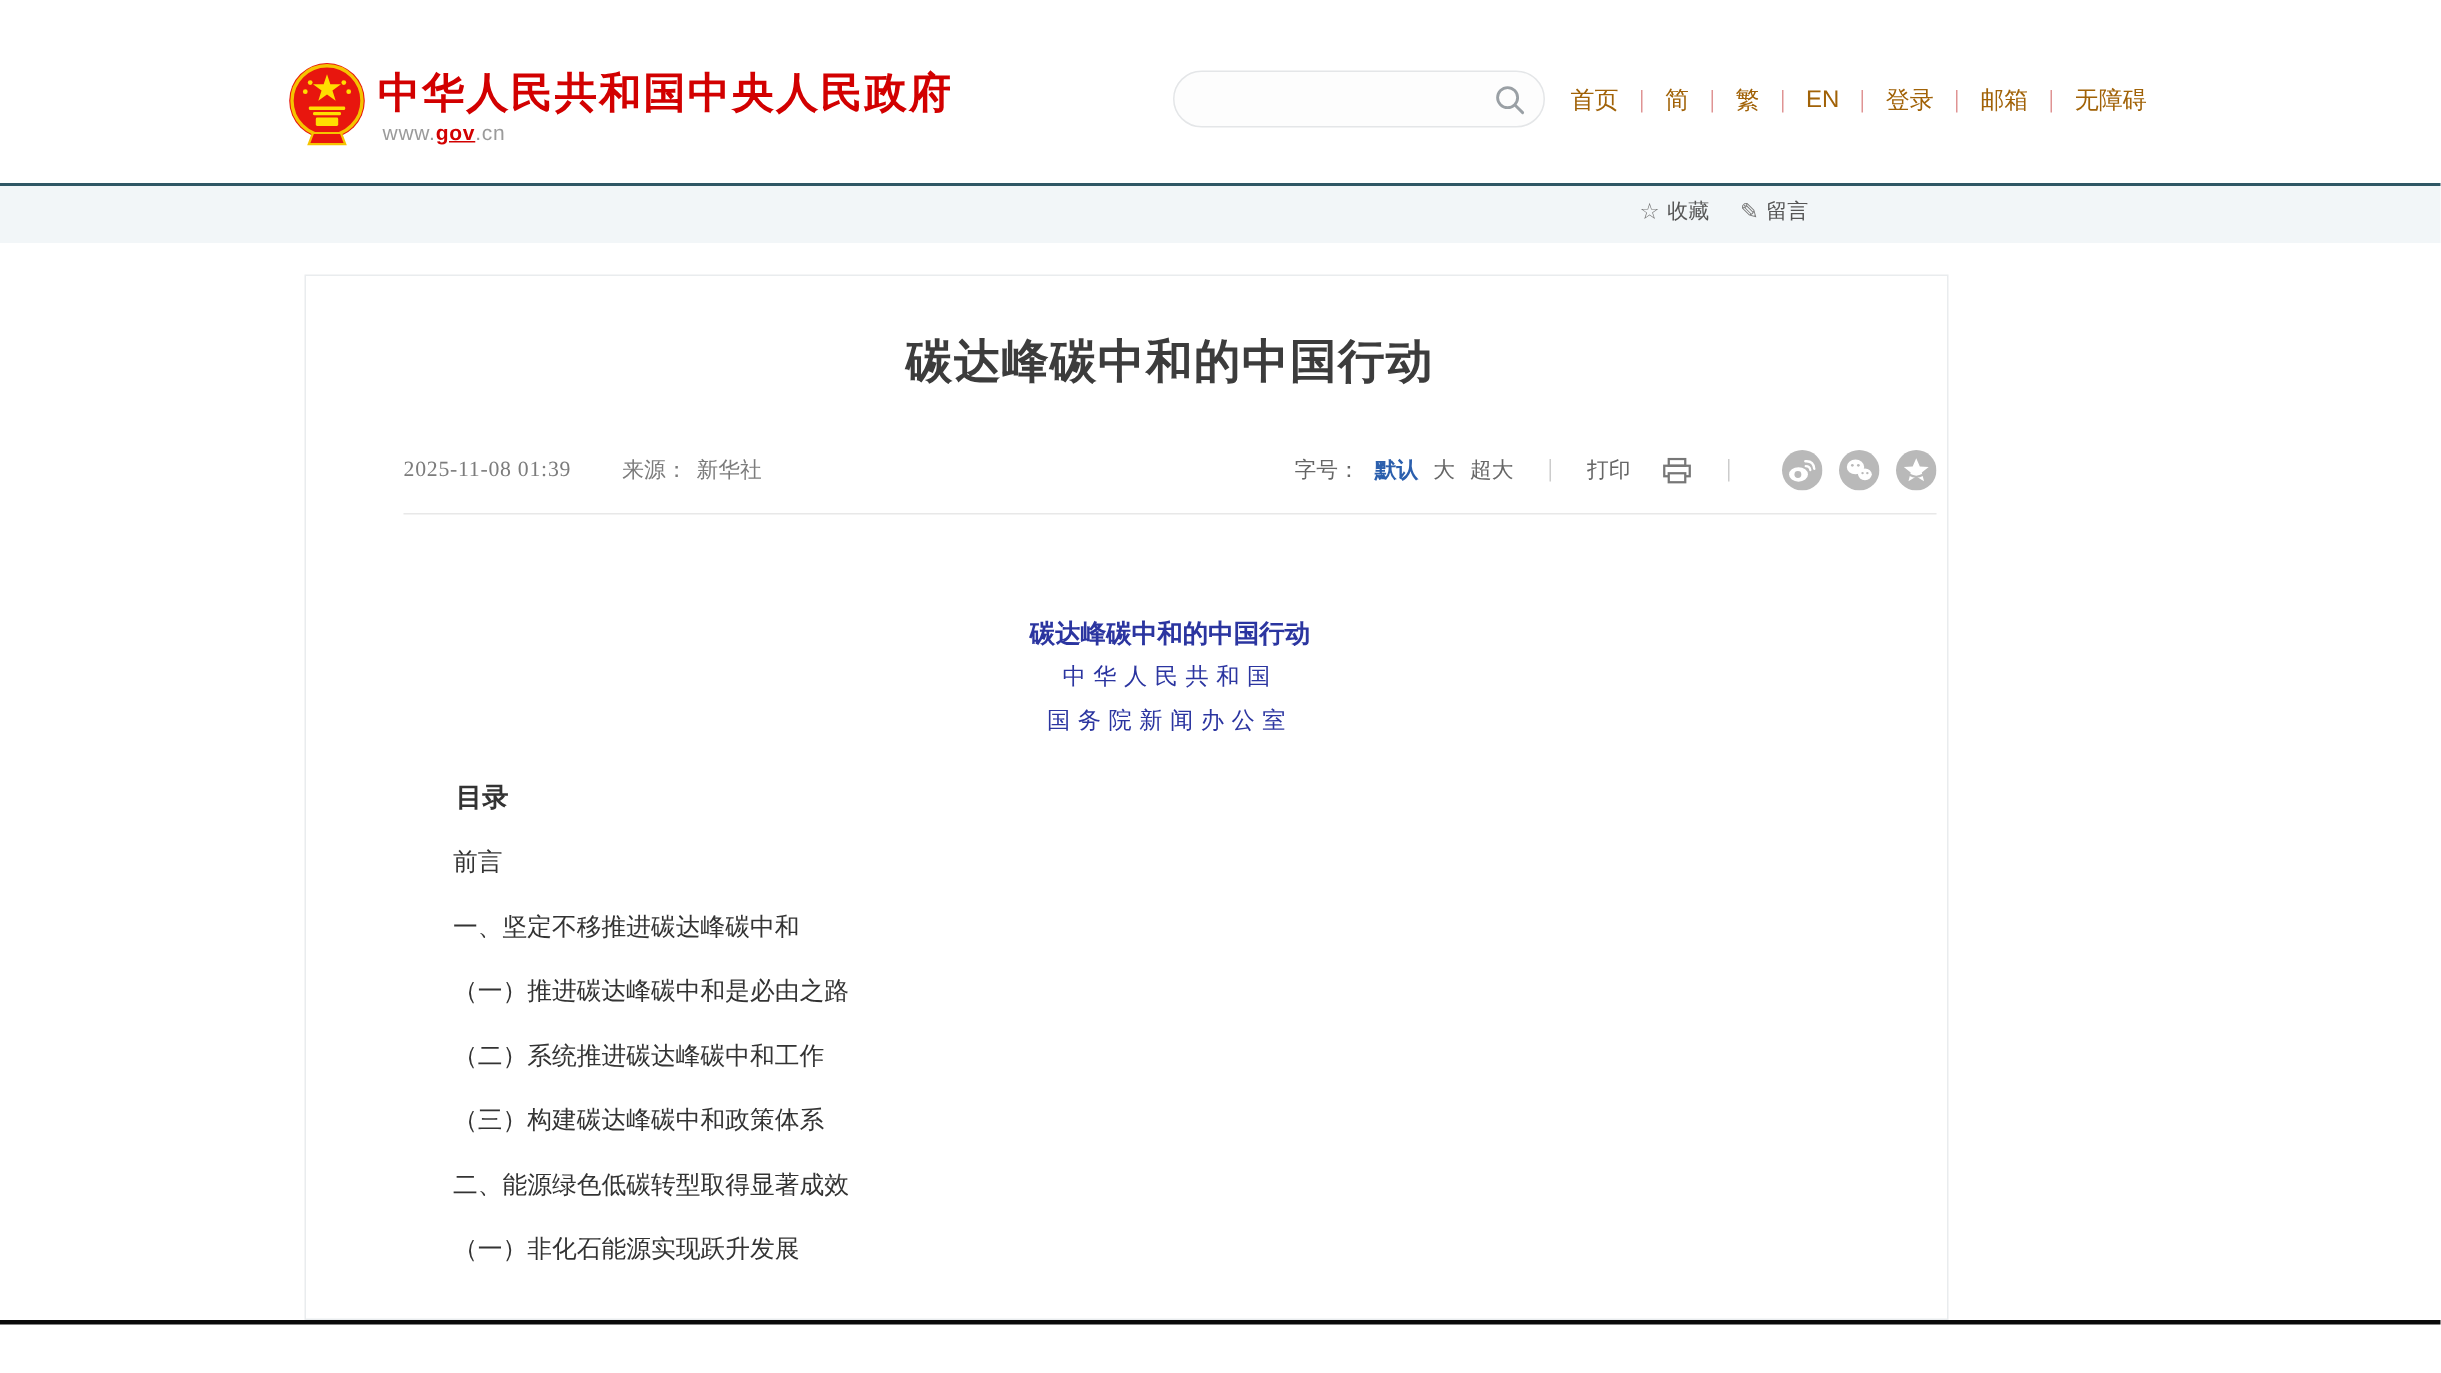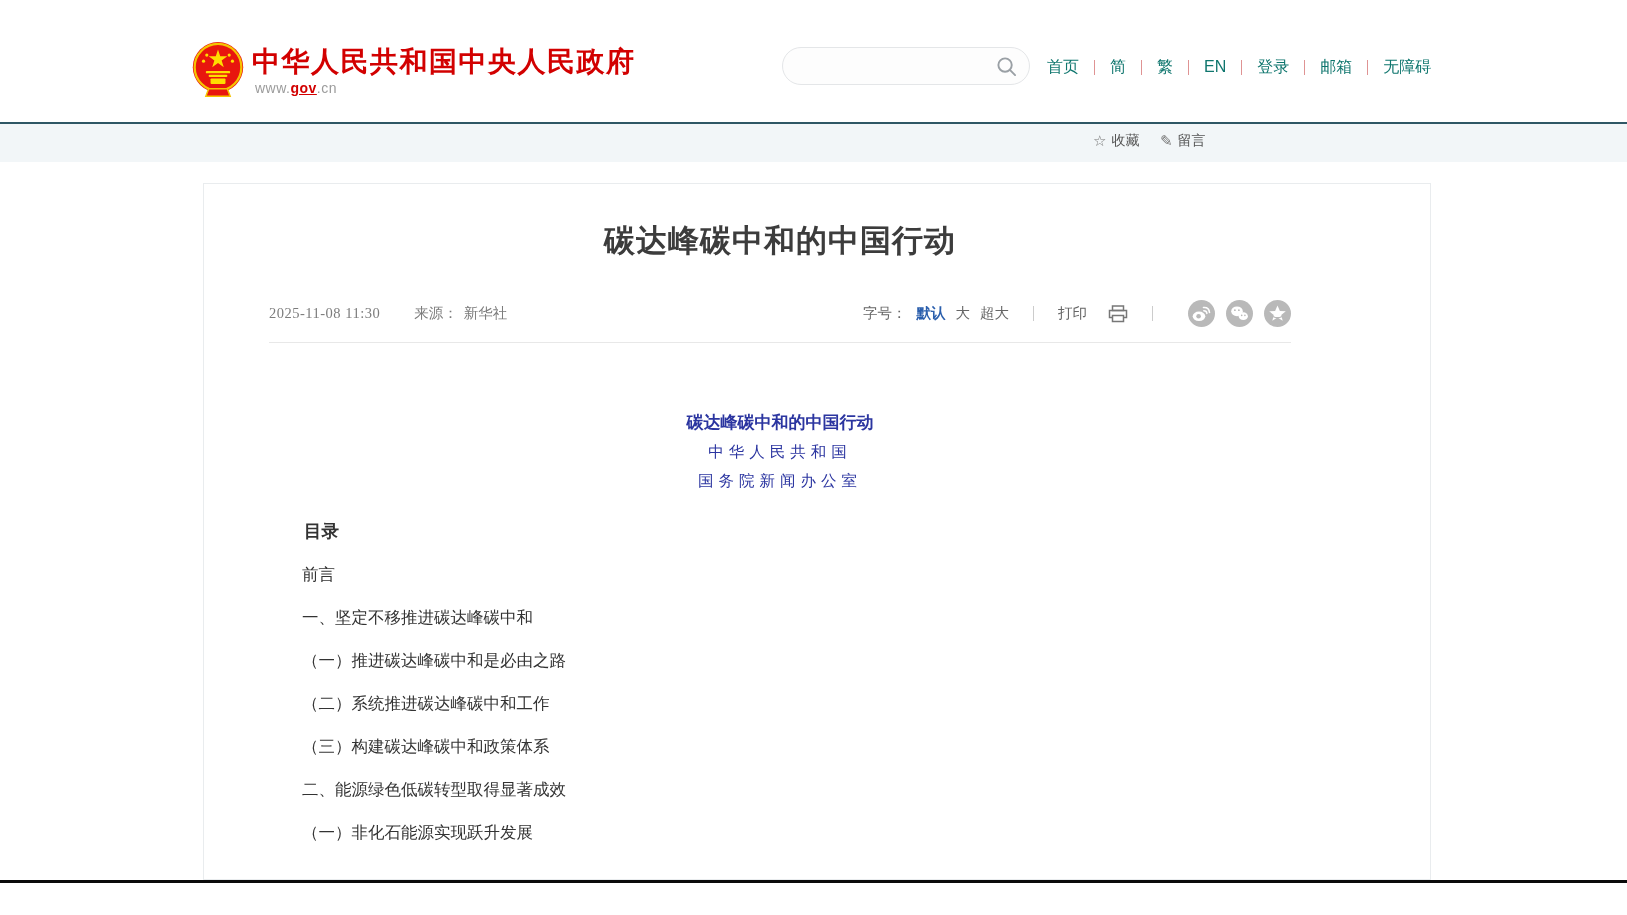--- a/index.html
+++ b/index.html
@@ -15,35 +15,35 @@
   #site-url { position:absolute; left:65px; top:42px; font-size:14px; color:#9b9b9b; letter-spacing:.5px; }
   #site-url .hl { color:#d20000; font-weight:bold; text-decoration:underline; }
 
   #search-box { position:absolute; left:782px; top:47px; width:248px; height:38px;
                 border:1px solid #e4e6e8; border-radius:19px; background:#fdfdfd; }
   #search-input { position:absolute; left:18px; top:4px; width:185px; height:28px; border:none;
                   outline:none; background:transparent; font-size:14px; color:#333; }
   #search-icon { position:absolute; right:12px; top:8px; width:21px; height:21px; cursor:pointer; }
 
   #top-nav { position:absolute; left:1045px; top:55px; height:24px; display:flex; align-items:center;
-             font-size:16px; color:#0f766e; white-space:nowrap; }
+             font-size:16px; color:#a16207; white-space:nowrap; }
   .nav-item { cursor:pointer; padding:0 2px; }
   .nav-sep { width:1px; height:15px; background:#c43b3b; opacity:.55; margin:0 13px; }
 
   
   #teal-rule { position:absolute; left:0; top:122px; width:1627px; height:2px; background:#2f5765; }
   #quick-bar { position:absolute; left:0; top:124px; width:1627px; height:38px; background:#f2f6f8; }
   .quick-item { position:absolute; top:8px; display:flex; align-items:center; gap:5px;
                 font-size:14px; color:#555; cursor:pointer; }
   .quick-item .glyph { font-size:15px; color:#777; }
   #quick-fav { left:1093px; }
   #quick-msg { left:1160px; }
 
   
-  #card { position:absolute; left:203px; top:183px; width:1228px; height:697px;
+  #card { position:absolute; left:203px; top:183px; width:1096px; height:697px;
           background:#ffffff; border:1px solid #e9ecee; overflow:hidden; }
   #content { position:absolute; left:65px; top:0; width:1022px; }
 
   #article-title { padding-top:36px; text-align:center; font-size:31px; font-weight:600;
                    color:#3c3c3c; letter-spacing:1px; }
 
   #meta-row { margin-top:38px; display:flex; justify-content:space-between; align-items:center;
               font-family:"Liberation Serif","DejaVu Serif",serif; font-size:14.5px; color:#7c7c7c; }
   #meta-left { display:flex; align-items:center; }
   #meta-date { letter-spacing:.5px; }
@@ -134,21 +134,21 @@
   </div>
 </div>
 
 <div id="card">
   <div id="content">
 
     <h1 id="article-title">碳达峰碳中和的中国行动</h1>
 
     <div id="meta-row">
       <div id="meta-left">
-        <span id="meta-date">2025-11-08 11:30</span>
+        <span id="meta-date">2025-11-08 01:39</span>
         <span id="meta-source-label">来源：</span>
         <span id="meta-source">新华社</span>
       </div>
       <div id="meta-right">
         <span>字号：</span>
         <span id="fontsize-default">默认</span>
         <span class="fontsize-opt">大</span>
         <span class="fontsize-opt">超大</span>
         <span class="meta-sep"></span>
         <span id="print-btn">

